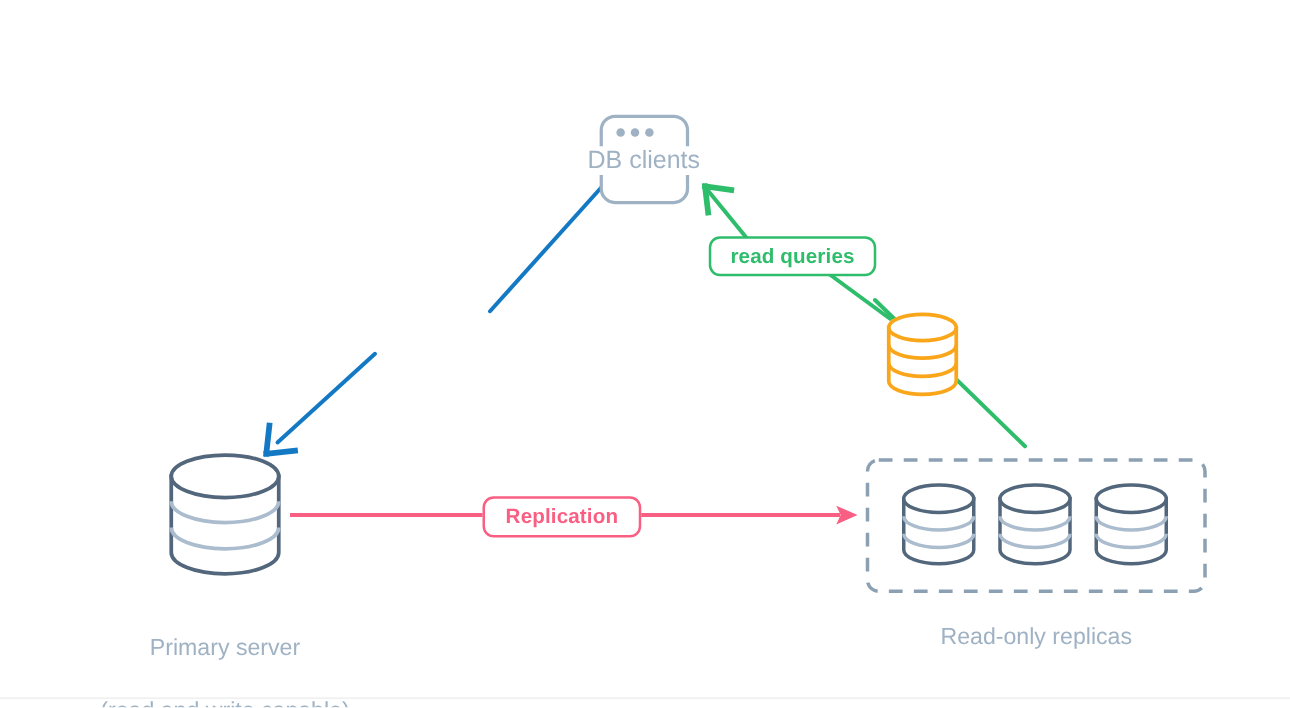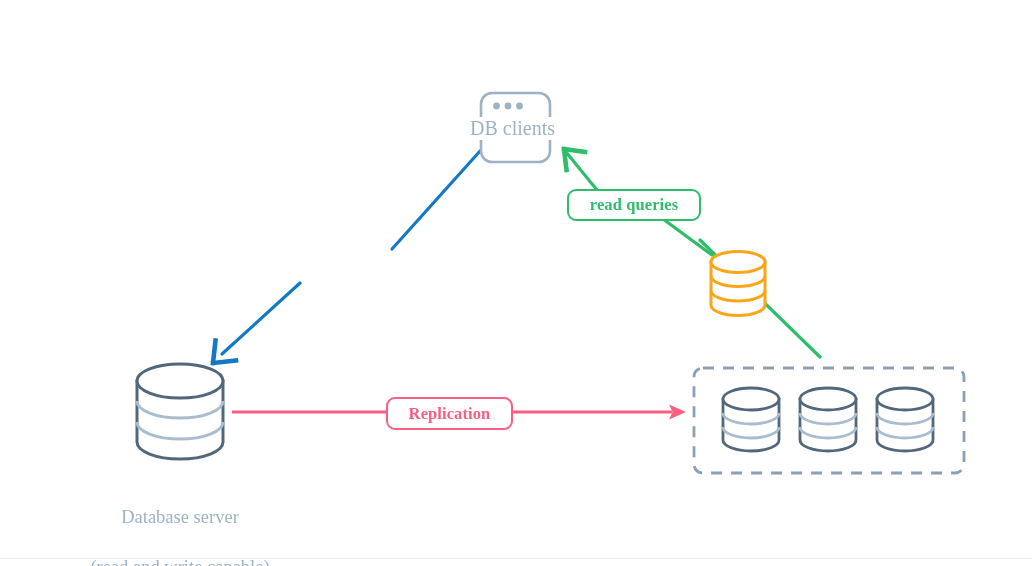--- a/index.html
+++ b/index.html
@@ -9,21 +9,20 @@
   }
   body {
     font-family: "Liberation Sans", sans-serif;
   }
   #canvas {
     position: relative;
     width: 1032px;
     height: 566px;
     background: #ffffff;
     overflow: hidden;
-    font-family: Liberation Serif, serif;
   }
   #diagram-svg {
     position: absolute;
     left: 0;
     top: 0;
     width: 1032px;
     height: 566px;
   }
   
   .pill {
@@ -169,21 +168,22 @@
   </svg>
 
   <div class="dbclients-text" style="left:466px; top:117px;">DB clients</div>
 
 
   <div class="pill pill-repl" style="left:386px; top:397px; width:127px; height:33px;">Replication</div>
 
   <div class="pill pill-read" style="left:567px; top:189px; width:134px; height:32px;">read queries</div>
 
   <div class="caption" style="left:30px; top:480px; width:300px;">
-    <div>Database server</div>
+    <div>Primary server</div>
     <div>(read and write capable)</div>
   </div>
 
+  <div class="caption" style="left:694px; top:496px; width:270px;">Read-only replicas</div>
 
 
   <div class="bottom-rule" style="top:558px;"></div>
 
 </div>
 
 </body></html>

